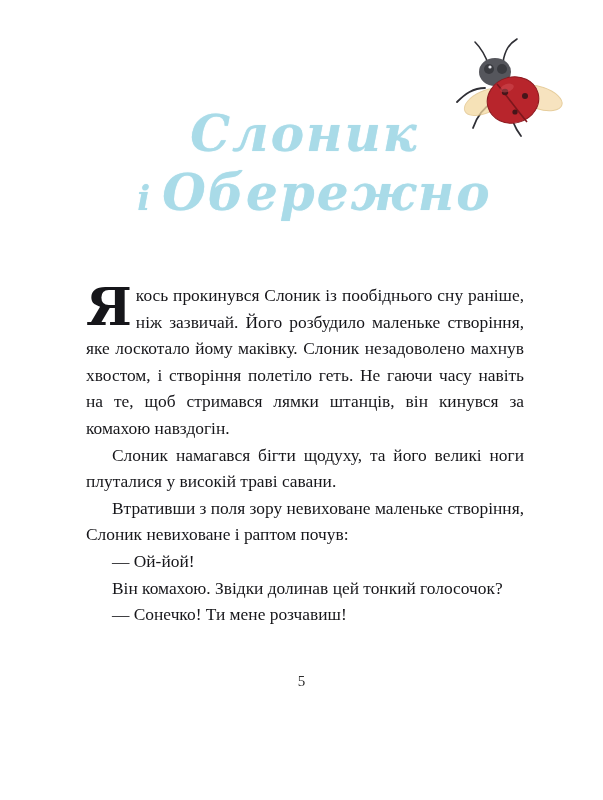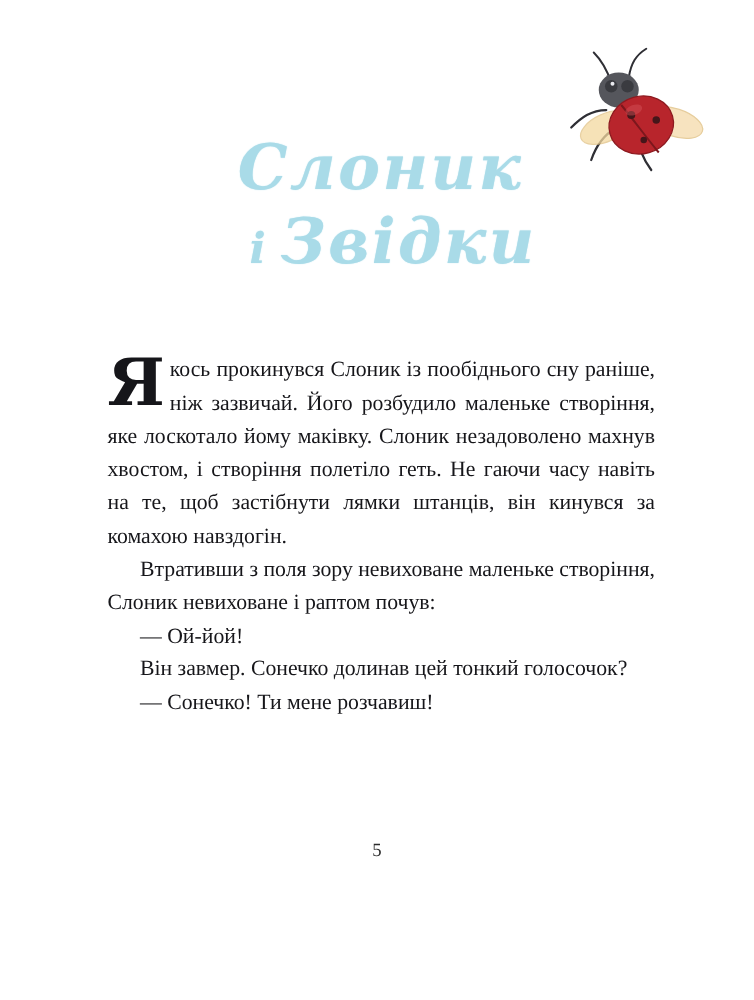--- a/index.html
+++ b/index.html
@@ -137,27 +137,28 @@
       <circle cx="60" cy="56" r="3.2" fill="#45161a"></circle>
       <circle cx="80" cy="60" r="3" fill="#45161a"></circle>
       <circle cx="70" cy="76" r="2.6" fill="#45161a"></circle>
       <ellipse cx="62" cy="52" rx="7" ry="4" transform="rotate(-20 62 52)" fill="#d4545a" opacity="0.45"></ellipse>
     </svg>
   </div>
 
   <div class="title-block">
     <div class="title-line title-line-1">Слоник</div>
     <div class="title-line title-line-2">
-      <span class="conj">і</span><span>Звідки</span>
+      <span class="conj">і</span><span>Обережно</span>
     </div>
   </div>
 
   <div class="body-text">
-    <p class="first"><span class="dropcap">Я</span><span>кось прокинувся Слоник із пообіднього сну раніше, ніж зазвичай. Його розбудило маленьке створіння, яке лоскотало йому маківку. Слоник незадоволено махнув хвостом, і створіння полетіло геть. Не гаючи часу навіть на те, щоб застібнути лямки штанців, він кинувся за комахою навздогін.</span></p>
+    <p class="first"><span class="dropcap">Я</span><span>кось прокинувся Слоник із пообіднього сну раніше, ніж зазвичай. Його розбудило маленьке створіння, яке лоскотало йому маківку. Слоник незадоволено махнув хвостом, і створіння полетіло геть. Не гаючи часу навіть на те, щоб стримався лямки штанців, він кинувся за комахою навздогін.</span></p>
+    <p>Слоник намагався бігти щодуху, та його великі ноги плуталися у високій траві савани.</p>
     <p>Втративши з поля зору невиховане маленьке створіння, Слоник невиховане і раптом почув:</p>
     <p class="dialogue">— Ой-йой!</p>
-    <p>Він завмер. Сонечко долинав цей тонкий голосочок?</p>
+    <p>Він комахою. Звідки долинав цей тонкий голосочок?</p>
     <p class="dialogue">— Сонечко! Ти мене розчавиш!</p>
   </div>
 
   <div class="page-number">5</div>
 
 </div>
 
 </body></html>

